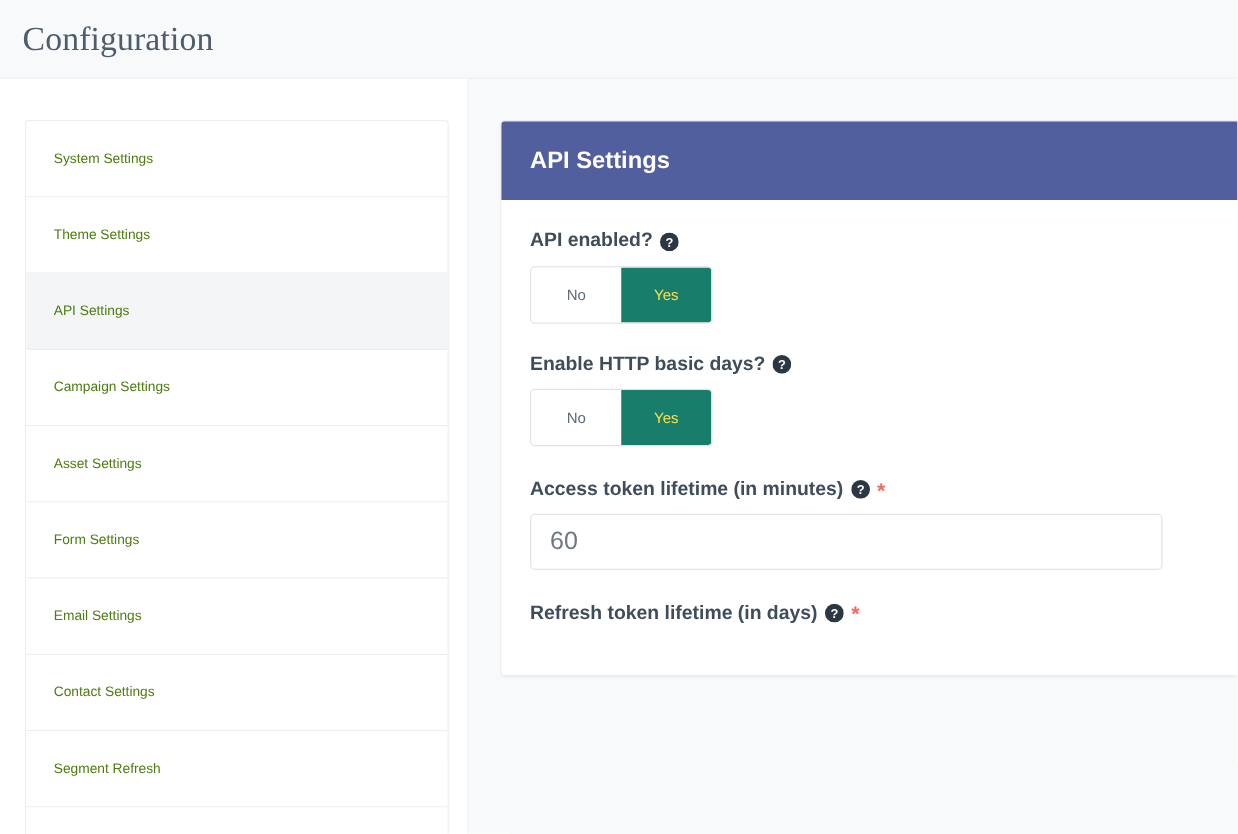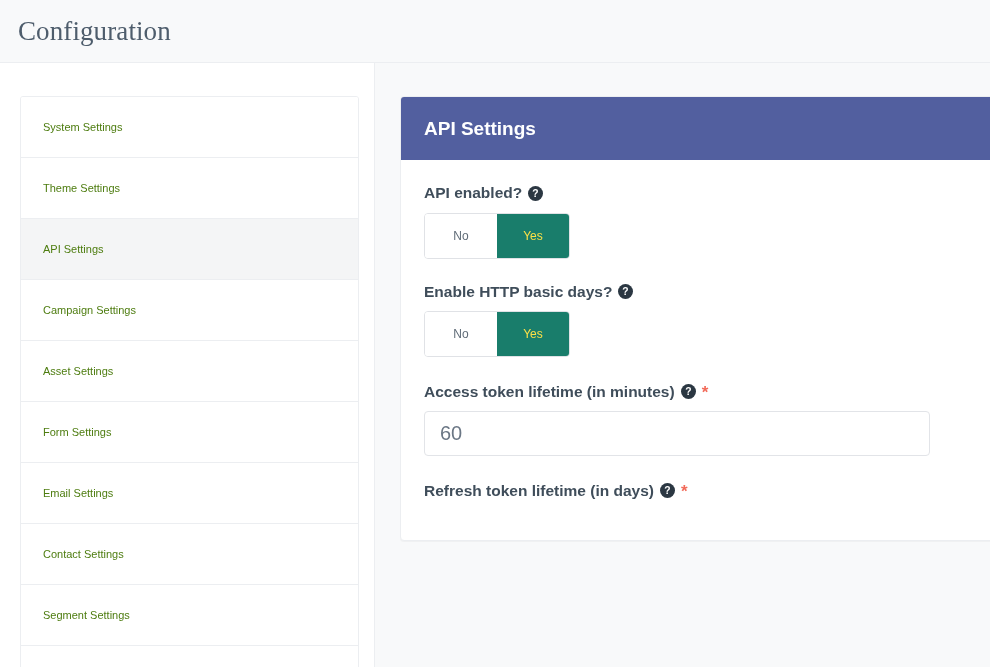--- a/index.html
+++ b/index.html
@@ -230,21 +230,21 @@
 
       <div class="settings-item">
         <span class="settings-item-label">Email Settings</span>
       </div>
 
       <div class="settings-item">
         <span class="settings-item-label">Contact Settings</span>
       </div>
 
       <div class="settings-item">
-        <span class="settings-item-label">Segment Settings</span>
+        <span class="settings-item-label">Segment Refresh</span>
       </div>
 
       <div class="settings-item">
         <span class="settings-item-label"></span>
       </div>
 
     </div>
   </div>
 
   <div class="right-pane">

